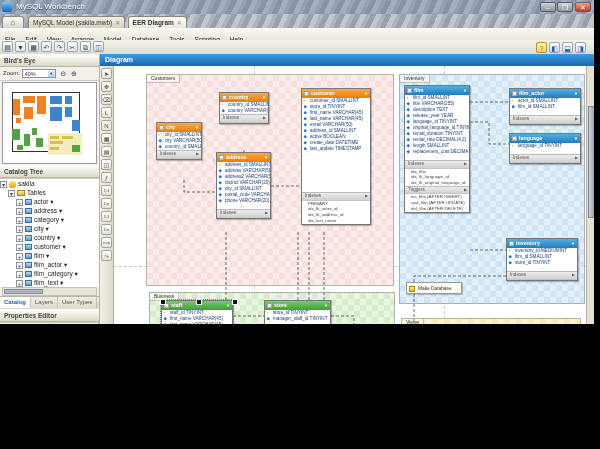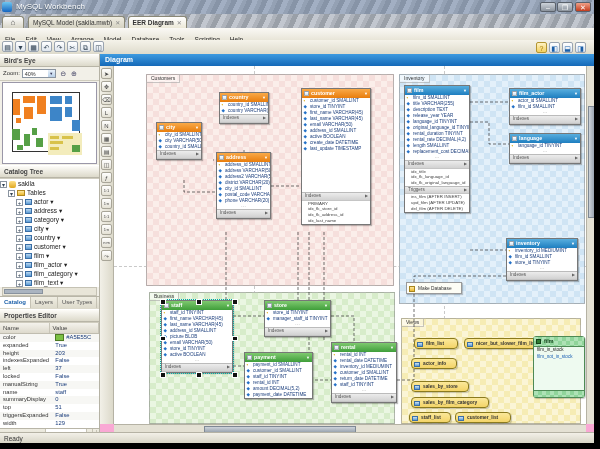--- a/index.html
+++ b/index.html
@@ -1,17 +1,17 @@
 <!DOCTYPE html>
 <html><head>
 <meta charset="utf-8">
 <style>
   html,body{margin:0;padding:0;background:#000;width:600px;height:449px;overflow:hidden;
     font-family:"Liberation Sans","DejaVu Sans",sans-serif;-webkit-font-smoothing:none;}
-  #window{position:absolute;left:0;top:0;width:594px;height:443px;background:#f9a8d4;overflow:hidden;}
+  #window{position:absolute;left:0;top:0;width:594px;height:324px;background:#f9a8d4;overflow:hidden;}
   
   #titlebar{position:absolute;left:0;top:0;width:100%;height:14px;
     background:repeating-linear-gradient(115deg,#8f949c 0 5px,#b9bec6 5px 10px,#a3a8b0 10px 14px);}
   #titlebar .glass{position:absolute;inset:0;background:rgba(120,150,190,.35);}
   #app-icon{position:absolute;left:2px;top:2px;width:10px;height:10px;background:linear-gradient(#6ec6f0,#1565c0);border-radius:2px;}
   #title-text{position:absolute;left:16px;top:2px;font-size:8px;color:#fff;text-shadow:0 1px 1px #345;}
   .winbtn{position:absolute;top:2px;width:16px;height:10px;font-size:7px;line-height:9px;text-align:center;
     color:#fff;background:linear-gradient(#cdd3da,#8b939d);border:1px solid #5a616b;border-radius:2px;box-sizing:border-box;}
   #btn-close{background:linear-gradient(#f0a088,#c43c1e);}
   

